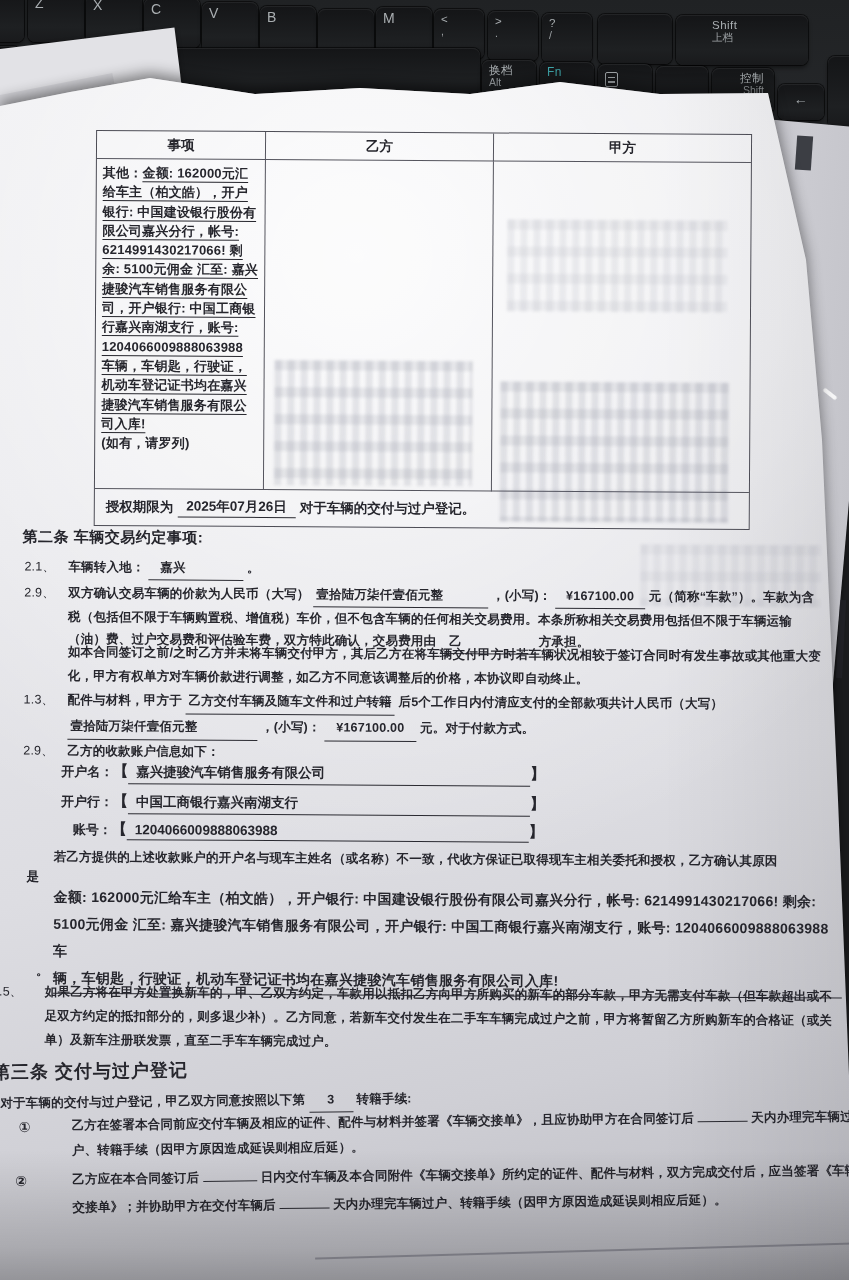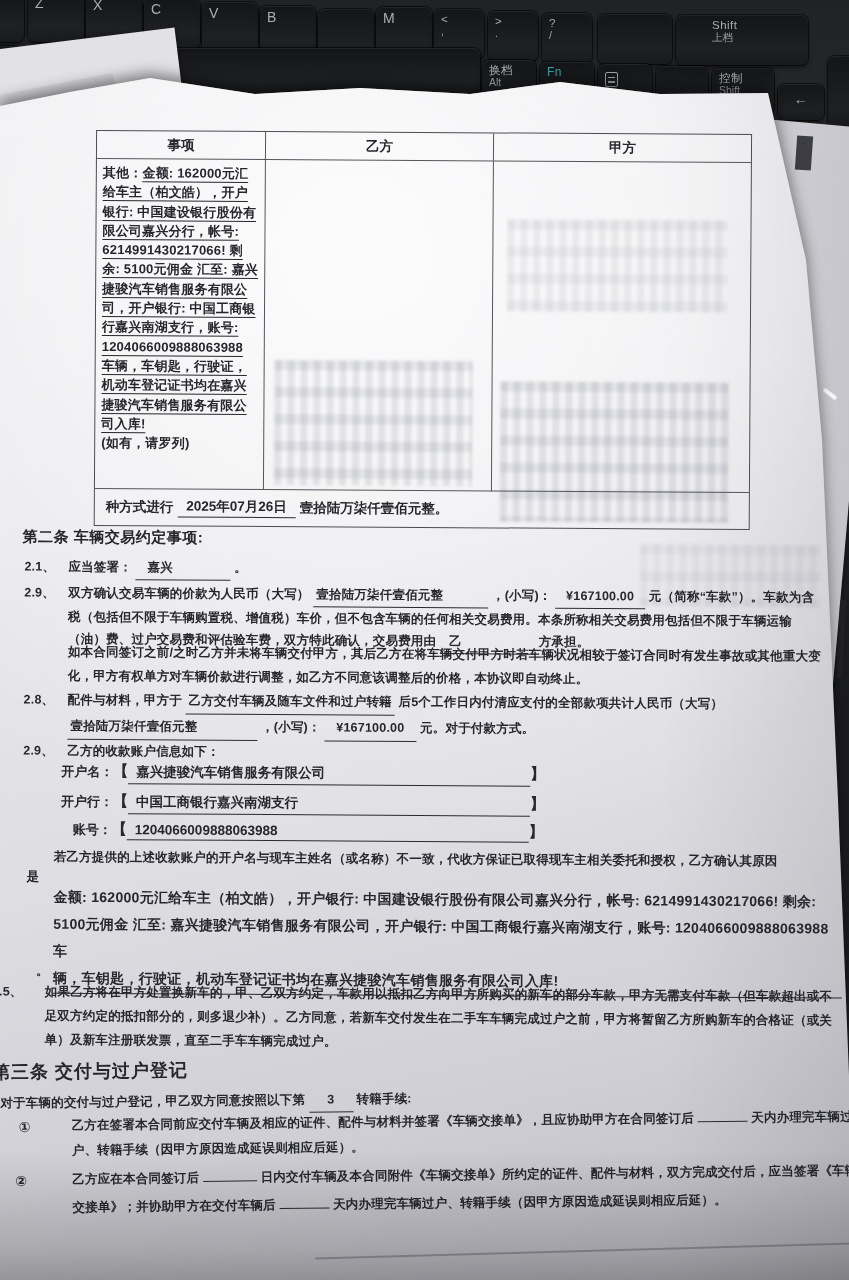--- a/index.html
+++ b/index.html
@@ -11,21 +11,21 @@
   .keyboard{position:absolute;left:0;top:0;width:849px;height:420px;
     background:linear-gradient(180deg,#202224 0%,#282a2d 45%,#323437 100%);}
   .key{position:absolute;height:50px;box-sizing:border-box;padding:4px 7px;line-height:1.12;
     background:linear-gradient(180deg,#141517,#1e2022 70%,#191a1c);
     border-radius:7px;color:#a9aeb1;
     box-shadow:0 0 0 1px rgba(0,0,0,.55), inset 0 1px 1px rgba(255,255,255,.07), 0 3px 4px rgba(0,0,0,.45);}
   .key .kp{display:block;font-size:14px;letter-spacing:.5px;}
   .key .ks{display:block;font-size:10.5px;opacity:.92;}
   .key.two .kp{font-size:11.5px;}
   .key.fn .kp{color:#3fa8ad;font-size:12px;}
-  .key.ctrl{text-align:left;padding-right:10px;}
+  .key.ctrl{text-align:right;padding-right:10px;}
   .key.shift{padding-left:36px;}
   .key.arrow{text-align:center;padding-top:8px;}
   .winlogo{display:grid;grid-template-columns:8px 8px;grid-template-rows:8px 8px;gap:2px;margin-top:6px;margin-left:3px;transform:skewY(-4deg);}
   .winlogo i{background:#c3c7ca;display:block;}
   .menuicon{display:inline-block;width:11px;height:13px;border:1.6px solid #9ea3a6;border-radius:2px;margin-top:4px;
     background:repeating-linear-gradient(180deg,transparent 0 2px,#9ea3a6 2px 3.4px,transparent 3.4px 4.5px);background-size:7px 9px;background-position:2px 2px;background-repeat:no-repeat;}
 
   
   .sheet{position:absolute;}
   .back-left{left:-30px;top:40px;width:210px;height:78px;background:#e2e2e6;transform:rotate(-7deg);box-shadow:0 2px 5px rgba(0,0,0,.4);}
@@ -62,21 +62,21 @@
   .tf .fillD{border-bottom:1.6px solid #2a2a31;padding:0 9px 1px 9px;}
 
   .bleed{position:absolute;
     background:repeating-linear-gradient(90deg,rgba(88,93,114,.17) 0 7px,rgba(88,93,114,0) 7px 13px),
                repeating-linear-gradient(180deg,rgba(88,93,114,.15) 0 10px,transparent 10px 27px);
     filter:blur(1.8px);opacity:.8;}
 
   .abs{position:absolute;}
   .s-title{font-size:15px;font-weight:700;letter-spacing:.5px;}
   .clause{font-size:12.5px;line-height:22px;letter-spacing:.2px;box-sizing:border-box;}
-  .clause .num{position:absolute;left:0;top:0;font-weight:700;}
+  .clause .num{position:absolute;left:0;top:0;font-weight:400;}
   .big-title{font-size:18px;font-weight:700;letter-spacing:1px;}
   .fieldrow{position:absolute;left:62px;font-size:13px;font-weight:700;}
   .fval{display:inline-block;width:392px;border-bottom:1.6px solid #2a2a31;padding:0 2px 2px 8px;font-size:13.5px;}
   .fbr{font-size:15px;}
   .detail{font-size:14px;font-weight:700;line-height:27px;letter-spacing:.3px;}
   .detail .lastline{display:block;border-bottom:1.7px solid #2a2a31;width:789px;padding-bottom:1px;}
   .sec3{position:absolute;left:0;top:0;width:849px;height:220px;transform:rotate(-1deg);transform-origin:40px 120px;}
   .s3item{position:absolute;width:845px;box-sizing:border-box;padding-left:57px;font-size:12.5px;line-height:25px;letter-spacing:.2px;}
   .s3item .mk{position:absolute;top:1px;font-size:14px;font-weight:700;}
 </style>
@@ -179,52 +179,52 @@
           </div>
           <div class="cell">
             <div class="bleed" style="left:10px;top:200px;width:198px;height:125px"></div>
           </div>
           <div class="cell last">
             <div class="bleed" style="left:14px;top:58px;width:220px;height:92px;opacity:.5"></div>
             <div class="bleed" style="left:8px;top:220px;width:228px;height:140px"></div>
           </div>
 
           <div class="cell tf">
-            <span>种方式进行</span>
+            <span>授权期限为</span>
             <span class="fillD">2025年07月26日</span>
-            <span>壹拾陆万柒仟壹佰元整。</span>
+            <span>对于车辆的交付与过户登记。</span>
           </div>
         </div>
 
         <div class="bleed" style="left:640px;top:543px;width:180px;height:62px;opacity:.4"></div>
 
         <div class="abs s-title" style="left:22px;top:530px">第二条 车辆交易约定事项:</div>
 
         <div class="abs clause" style="left:24px;top:558px;width:500px;padding-left:44px">
           <span class="num">2.1、</span>
-          <span>应当签署：</span>
+          <span>车辆转入地：</span>
           <span class="fill" style="width:95px;padding-left:12px">嘉兴</span>
           <span>。</span>
         </div>
 
         <div class="abs clause" style="left:24px;top:584px;width:800px;padding-left:44px">
           <span class="num">2.9、</span>
           <span>双方确认交易车辆的价款为人民币（大写）</span>
           <span class="fill" style="width:175px">壹拾陆万柒仟壹佰元整</span>
           <span>，(小写)：</span>
           <span class="fill" style="width:90px;text-align:center">¥167100.00</span>
           <span>元（简称“车款”）。车款为含税（包括但不限于车辆购置税、增值税）车价，但不包含车辆的任何相关交易费用。本条所称相关交易费用包括但不限于车辆运输（油）费、过户交易费和评估验车费，双方特此确认，交易费用由</span>
           <span class="fill" style="width:95px;padding-left:9px">乙</span>
           <span>方承担。</span>
         </div>
 
         <div class="abs clause" style="left:68px;top:643px;width:762px;line-height:23.5px;font-weight:700">如本合同签订之前/之时乙方并未将车辆交付甲方，其后乙方在将车辆交付甲方时若车辆状况相较于签订合同时有发生事故或其他重大变化，甲方有权单方对车辆价款进行调整，如乙方不同意该调整后的价格，本协议即自动终止。</div>
 
         <div class="abs clause" style="left:24px;top:690px;width:805px;padding-left:44px;line-height:24px">
-          <span class="num">2.8、</span>
+          <span class="num">1.3、</span>
           <span>配件与材料，甲方于</span>
           <span class="fill">乙方交付车辆及随车文件和过户转籍</span>
           <span>后5个工作日内付清应支付的全部款项共计人民币（大写）</span>
           <span class="fill" style="width:190px">壹拾陆万柒仟壹佰元整</span>
           <span>，(小写)：</span>
           <span class="fill" style="width:92px;text-align:center">¥167100.00</span>
           <span>元。对于付款方式。</span>
         </div>
 
         <div class="abs clause" style="left:24px;top:742px;width:400px;padding-left:44px">

